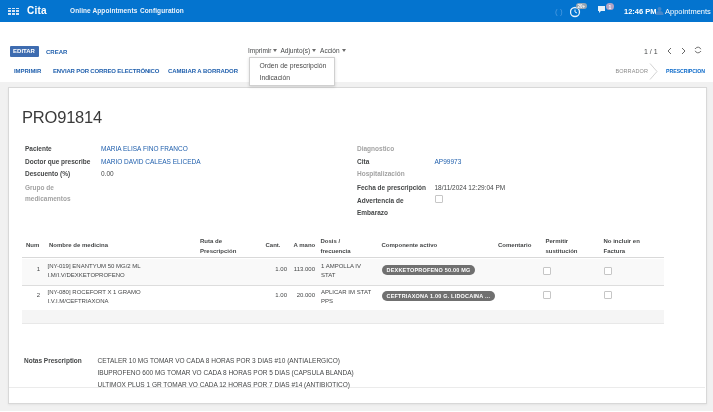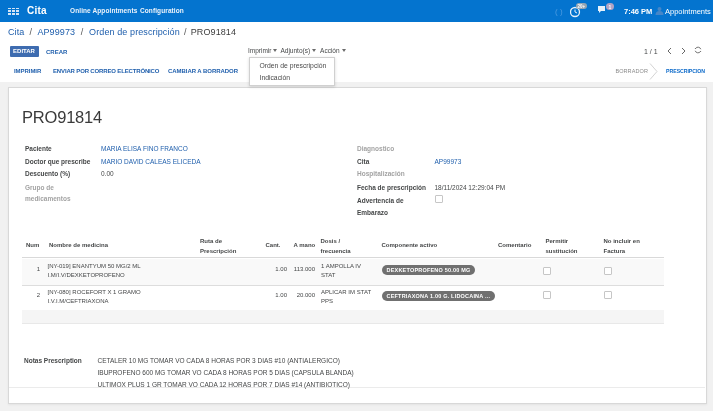--- a/index.html
+++ b/index.html
@@ -72,30 +72,29 @@
     </svg>
   <svg class="abs" style="left:570px;top:4px" width="14" height="14" viewBox="0 0 14 14">
     <circle cx="5" cy="8" r="4.5" fill="none" stroke="#e8f1fa" stroke-width="1.3"></circle>
     <path d="M5 5.5 L5 8 L7 9" stroke="#e8f1fa" stroke-width="1" fill="none"></path>
   </svg>
   <div class="abs" style="left:576px;top:3px;background:#95a5b3;color:#fff;font-size:4.5px;font-weight:bold;border-radius:4px;padding:0.5px 1.5px;">20+</div>
   <svg class="abs" style="left:597px;top:5px" width="12" height="11" viewBox="0 0 12 11">
     <path d="M1 1 h7 v5 h-4 l-2 2 v-2 h-1 z" fill="#e8f1fa"></path>
   </svg>
   <div class="abs" style="left:606px;top:3px;background:#b0a3c4;color:#fff;font-size:5px;font-weight:bold;border-radius:4px;padding:0.5px 2.5px;">1</div>
-  <div class="time" style="left:624px;top:6.5px;">7:46 PM</div>
+  <div class="time" style="left:624px;top:6.5px;">12:46 PM</div>
   <svg class="abs" style="left:655px;top:6px" width="9" height="10" viewBox="0 0 9 10">
       <circle cx="4.5" cy="3" r="2" fill="#4586c8"></circle>
       <path d="M0.5 9 a4 4 0 0 1 8 0 z" fill="#4586c8"></path>
     </svg>
   <div class="time" style="left:665px;top:6.5px;font-weight:normal;font-size:7.5px;">Appointments</div>
 </div>
 
 <div class="cp">
-  <div class="bc"><a>Cita</a><span class="sep" style="margin:0 5.2px;">/</span><a>AP99973</a><span class="sep" style="margin:0 5.7px;">/</span><a>Orden de prescripción</a><span class="sep" style="margin:0 4.2px;">/</span><span>PRO91814</span></div>
   <div class="btn-p">EDITAR</div>
   <div class="btn-f">CREAR</div>
   <div class="ddrow"><span style="margin-right:1px;"><b>Imprimir</b><span class="caret"></span></span><span style="margin-right:2px;"><b>Adjunto(s)</b><span class="caret"></span></span><span><b>Acción</b><span class="caret"></span></span></div>
   <div class="pager">1 / 1</div>
   <svg class="abs" style="left:666px;top:24.5px" width="7" height="8" viewBox="0 0 7 8">
       <path d="M5 1 L2 4 L5 7" stroke="#5f5f5f" stroke-width="0.95" fill="none"></path>
     </svg>
   <svg class="abs" style="left:680px;top:24.5px" width="7" height="8" viewBox="0 0 7 8">
       <path d="M2 1 L5 4 L2 7" stroke="#5f5f5f" stroke-width="0.95" fill="none"></path>
     </svg>

